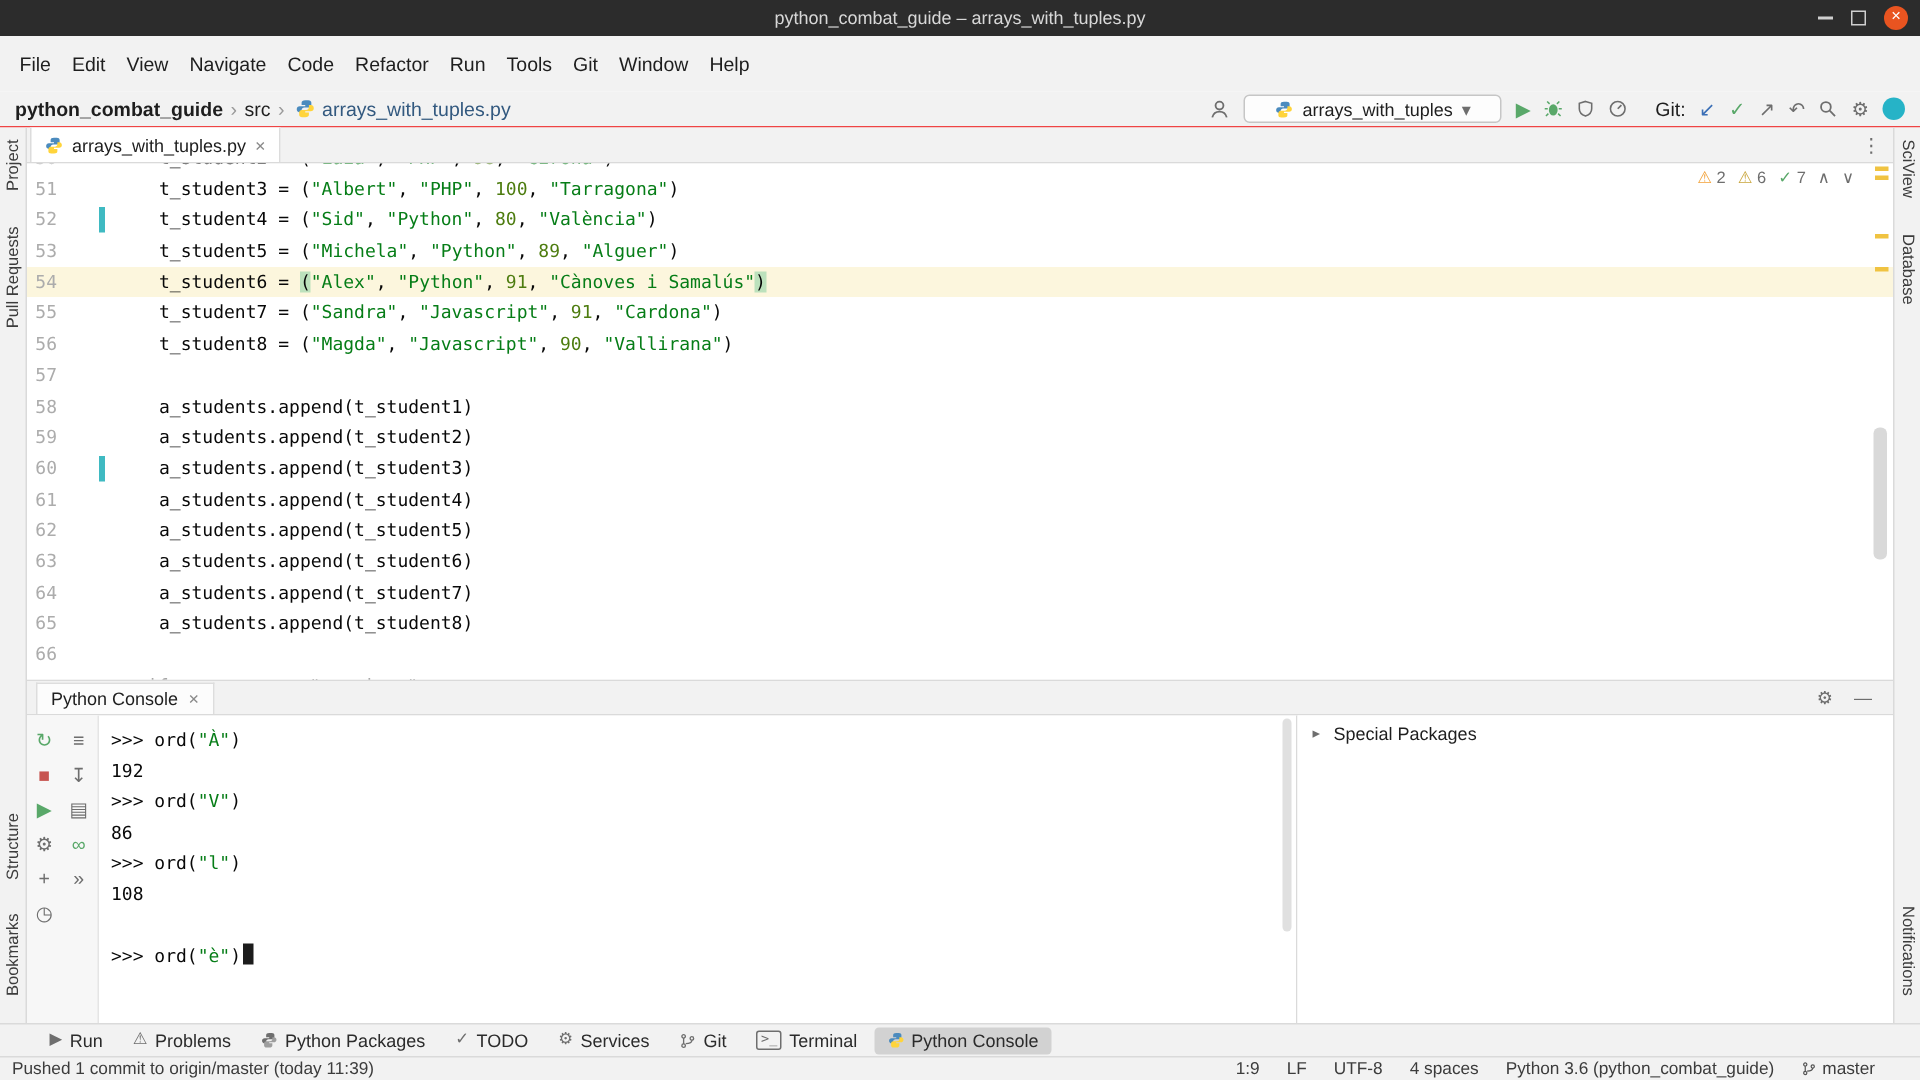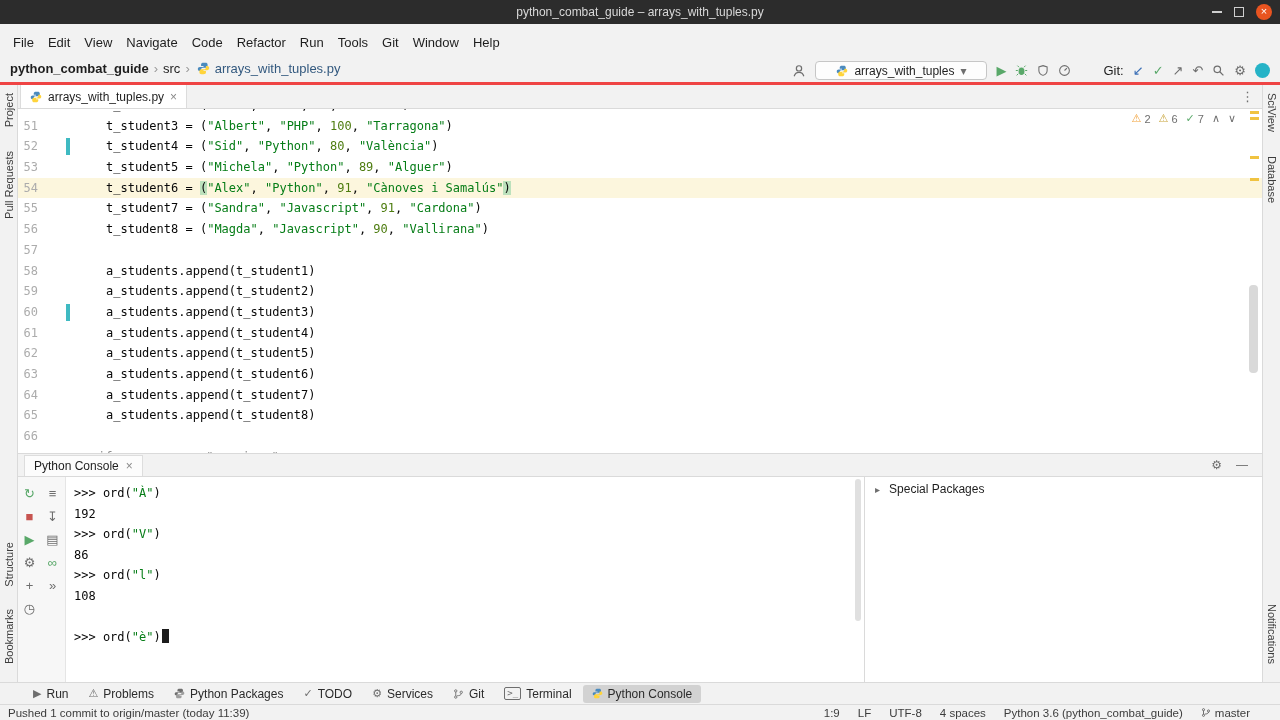--- a/index.html
+++ b/index.html
@@ -9,30 +9,30 @@
 
 .titlebar{flex:0 0 24px;background:#2c2c2c;color:#d8d8d8;display:flex;align-items:center;justify-content:center;font-size:12px;position:relative}
 .winctl{position:absolute;right:8px;top:0;height:100%;display:flex;align-items:center;gap:12px}
 .wc-min{width:10px;height:2px;background:#cfcfcf}
 .wc-max{width:10px;height:10px;border:1px solid #cfcfcf}
 .wc-close{width:16px;height:16px;border-radius:50%;background:#E95420;color:#fff;font-size:11px;line-height:15px;text-align:center}
 
 
 .menubar{flex:0 0 22px;background:#f2f2f2;display:flex;align-items:center;padding:11px 6px}
 .menu-item{padding:0 7px;height:100%;display:flex;align-items:center}
-.navbar{flex:0 0 24px;background:#f2f2f2;border-bottom:3px solid #ef4444;display:flex;align-items:flex-start;padding:0 10px}
+.navbar{flex:0 0 24px;background:#f2f2f2;border-bottom:1px solid #ef4444;display:flex;align-items:center;padding:0 10px}
 .crumb-project{font-weight:700}
 .crumb-sep{color:#9a9a9a;margin:0 5px}
 .crumb-file{color:#33597f;display:flex;align-items:center;gap:5px;margin-left:2px}
 .nav-right{margin-left:auto;display:flex;align-items:center;gap:9px}
 .runcfg{display:flex;align-items:center;gap:6px;border:1px solid #c6c6c6;border-radius:4px;background:#fdfdfd;padding:0 20px;height:19px;font-size:12px}
 .nicon{color:#6e6e6e;font-size:13px;display:flex;align-items:center;line-height:1}
 .nicon.green{color:#59A869}
 .nicon.blue{color:#3b6fb6}
-.gitlabel{color:#1e1e1e;margin-left:23px}
+.gitlabel{color:#1e1e1e;margin-left:9px}
 .avatar{width:15px;height:15px;border-radius:50%;background:#26b3c7}
 
 
 .workrow{flex:1;display:flex;min-height:0}
 .stripe{flex:0 0 18px;background:#f2f2f2;display:flex;flex-direction:column;align-items:center;padding:8px 0;font-size:11px;color:#3c3c3c}
 .stripe.left{border-right:1px solid #dadada}
 .stripe.right{border-left:1px solid #dadada}
 .grp-top{display:flex;flex-direction:column;gap:24px;align-items:center}
 .grp-bottom{margin-top:auto;display:flex;flex-direction:column;gap:22px;align-items:center;margin-bottom:10px}
 .vtl{writing-mode:vertical-rl;transform:rotate(180deg)}

